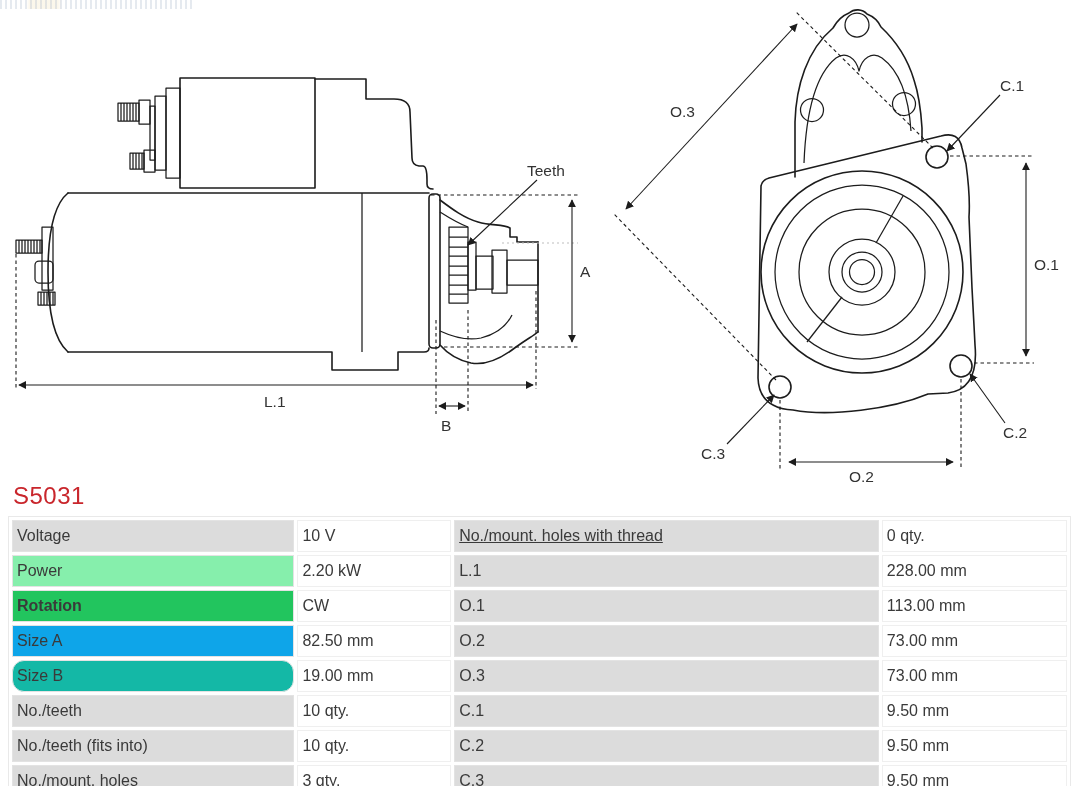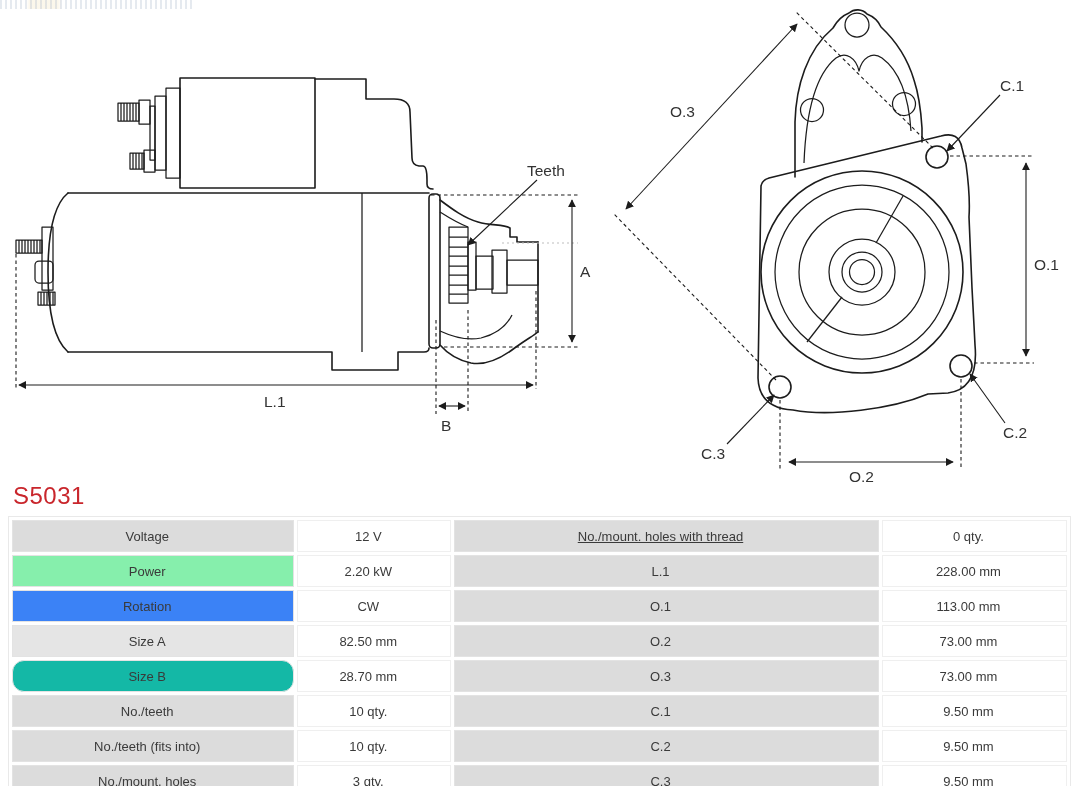--- a/index.html
+++ b/index.html
@@ -23,22 +23,22 @@
   .part-code{
     position:absolute;left:13px;top:485px;font-size:24px;line-height:22px;
     letter-spacing:.5px;
   }
   table.specs{
     position:absolute;left:8px;top:516px;width:1063px;
     border-collapse:separate;border-spacing:3px;table-layout:fixed;
     background:#ffffff;border:1px solid #e9e9e9;
   }
   table.specs td{
-    height:30px;padding:0 16px 0 4px;text-align:center;vertical-align:middle;
-    font-size:13px;color:#3a3a3a;overflow:hidden;white-space:nowrap;
+    height:30px;padding:0 16px 0 4px;text-align:left;vertical-align:middle;
+    font-size:16px;color:#3a3a3a;overflow:hidden;white-space:nowrap;
   }
   td.lab{background:#dcdcdc;border:1px solid #e3e3e3;}
   td.val{background:#ffffff;border:1px solid #efefef;}
 </style>
 </head>
 <body>
 
 <div class="logo-artifact"></div>
 
 <svg id="diagram" width="1080" height="514" viewBox="0 0 1080 514" xmlns="http://www.w3.org/2000/svg">
@@ -175,45 +175,45 @@
 <table class="specs">
   <colgroup>
     <col style="width:27%">
     <col style="width:14.7%">
     <col style="width:40.6%">
     <col style="width:17.7%">
   </colgroup>
   <tbody id="spec-body">
       <tr>
         <td class="lab" style="background: rgb(220, 220, 220);">Voltage</td>
-        <td class="val">12 V</td>
+        <td class="val">10 V</td>
         <td class="lab" style="background: rgb(220, 220, 220); text-decoration: underline;">No./mount. holes with thread</td>
         <td class="val">0 qty.</td>
       </tr>
       <tr>
         <td class="lab" style="background: #86efac;">Power</td>
         <td class="val">2.20 kW</td>
         <td class="lab" style="background: rgb(220, 220, 220);">L.1</td>
         <td class="val">228.00 mm</td>
       </tr>
       <tr>
-        <td class="lab" style="background: #3b82f6;">Rotation</td>
+        <td class="lab" style="background: #22c55e; font-weight: bold;">Rotation</td>
         <td class="val">CW</td>
         <td class="lab" style="background: rgb(220, 220, 220);">O.1</td>
         <td class="val">113.00 mm</td>
       </tr>
       <tr>
-        <td class="lab" style="background: #e5e5e5;">Size A</td>
+        <td class="lab" style="background: #0ea5e9;">Size A</td>
         <td class="val">82.50 mm</td>
         <td class="lab" style="background: rgb(220, 220, 220);">O.2</td>
         <td class="val">73.00 mm</td>
       </tr>
       <tr>
         <td class="lab" style="background: #14b8a6; border-radius: 12px;">Size B</td>
-        <td class="val">28.70 mm</td>
+        <td class="val">19.00 mm</td>
         <td class="lab" style="background: rgb(220, 220, 220);">O.3</td>
         <td class="val">73.00 mm</td>
       </tr>
       <tr>
         <td class="lab" style="background: rgb(220, 220, 220);">No./teeth</td>
         <td class="val">10 qty.</td>
         <td class="lab" style="background: rgb(220, 220, 220);">C.1</td>
         <td class="val">9.50 mm</td>
       </tr>
       <tr>

